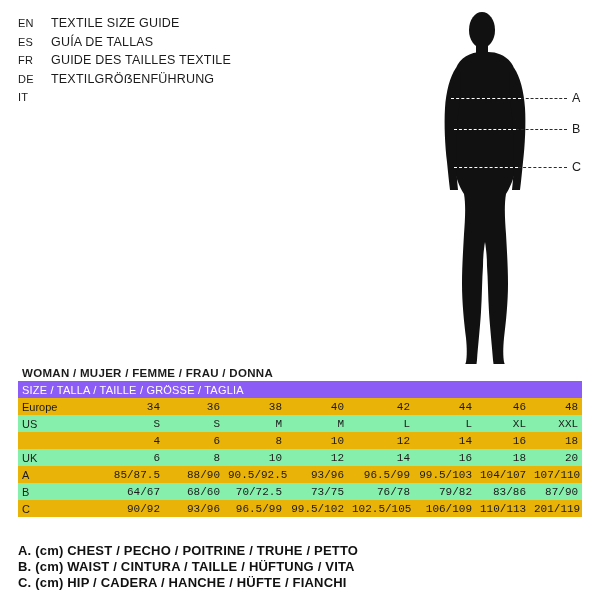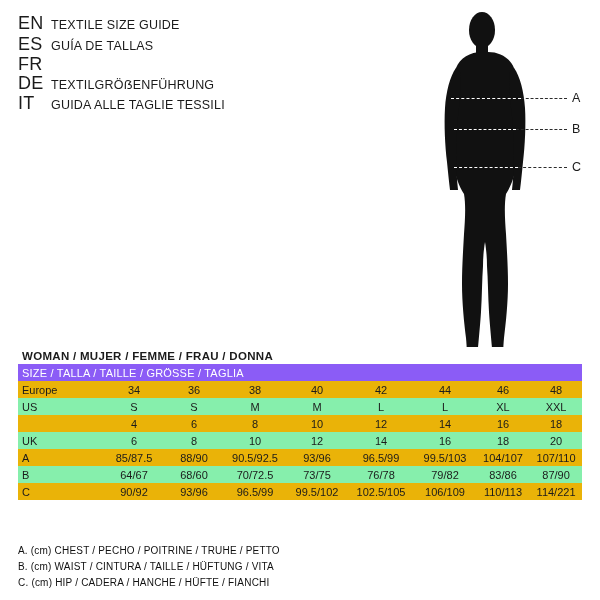--- a/index.html
+++ b/index.html
@@ -32,21 +32,21 @@
   .lang-row {
     display: flex;
     align-items: baseline;
     font-size: 12.5px;
     line-height: 18.5px;
     letter-spacing: 0.2px;
   }
   .lang-code {
     width: 33px;
     flex: 0 0 33px;
-    font-size: 18px;
+    font-size: 11px;
   }
   .lang-text {
     white-space: nowrap;
   }
 
   
   .figure-wrap {
     position: absolute;
     top: 6px;
     left: 420px;
@@ -67,21 +67,21 @@
   }
   .measure-label {
     position: absolute;
     font-size: 12.5px;
     color: #1b1b1b;
   }
 
   
   .table-wrap {
     position: absolute;
-    top: 347px;
+    top: 364px;
     left: 18px;
     width: 561px;
   }
   table.size-table {
     border-collapse: collapse;
     width: 564px;
     font-size: 11px;
     table-layout: fixed;
   }
   table.size-table td {
@@ -106,33 +106,34 @@
     padding-left: 2px;
     height: 18px;
   }
   .row-light td { background: #eab308; }
   .row-dark td  { background: #86efac; }
   .cell-label {
     text-align: left;
     padding-left: 2px;
   }
   .cell-val {
-    text-align: center;
+    text-align: right;
+    font-family: Liberation Mono, monospace;
   }
 
   
   .legend {
     position: absolute;
     top: 543px;
     left: 18px;
     width: 560px;
   }
   .legend-row {
-    font-size: 10px;
-    font-weight: normal;
+    font-size: 13px;
+    font-weight: bold;
     line-height: 16px;
     letter-spacing: 0.2px;
     color: #111111;
   }
 </style>
 </head>
 <body>
 
 <div class="page">
 
@@ -140,28 +141,28 @@
     <div class="lang-row">
       <span class="lang-code">EN</span>
       <span class="lang-text">TEXTILE SIZE GUIDE</span>
     </div>
     <div class="lang-row">
       <span class="lang-code">ES</span>
       <span class="lang-text">GUÍA DE TALLAS</span>
     </div>
     <div class="lang-row">
       <span class="lang-code">FR</span>
+      <span class="lang-text">GUIDE DES TAILLES TEXTILE</span>
     </div>
     <div class="lang-row">
       <span class="lang-code">DE</span>
       <span class="lang-text">TEXTILGRÖẞENFÜHRUNG</span>
     </div>
     <div class="lang-row">
       <span class="lang-code">IT</span>
-      <span class="lang-text">GUIDA ALLE TAGLIE TESSILI</span>
     </div>
   </div>
 
   <div class="figure-wrap">
     <svg class="figure-svg" width="170" height="370" viewBox="0 0 170 370">
       <g fill="#111111">
 
         <ellipse cx="62" cy="24" rx="13" ry="18"></ellipse>
 
         <rect x="56" y="38" width="12" height="12"></rect>
@@ -319,21 +320,21 @@
 
         <tr class="row-light">
           <td class="cell-label">C</td>
           <td class="cell-val">90/92</td>
           <td class="cell-val">93/96</td>
           <td class="cell-val">96.5/99</td>
           <td class="cell-val">99.5/102</td>
           <td class="cell-val">102.5/105</td>
           <td class="cell-val">106/109</td>
           <td class="cell-val">110/113</td>
-          <td class="cell-val">114/221</td>
+          <td class="cell-val">201/119</td>
         </tr>
       </tbody>
     </table>
   </div>
 
   <div class="legend">
     <div class="legend-row">A. (cm) CHEST / PECHO / POITRINE / TRUHE / PETTO</div>
     <div class="legend-row">B. (cm) WAIST / CINTURA / TAILLE / HÜFTUNG / VITA</div>
     <div class="legend-row">C. (cm) HIP / CADERA / HANCHE / HÜFTE / FIANCHI</div>
   </div>

